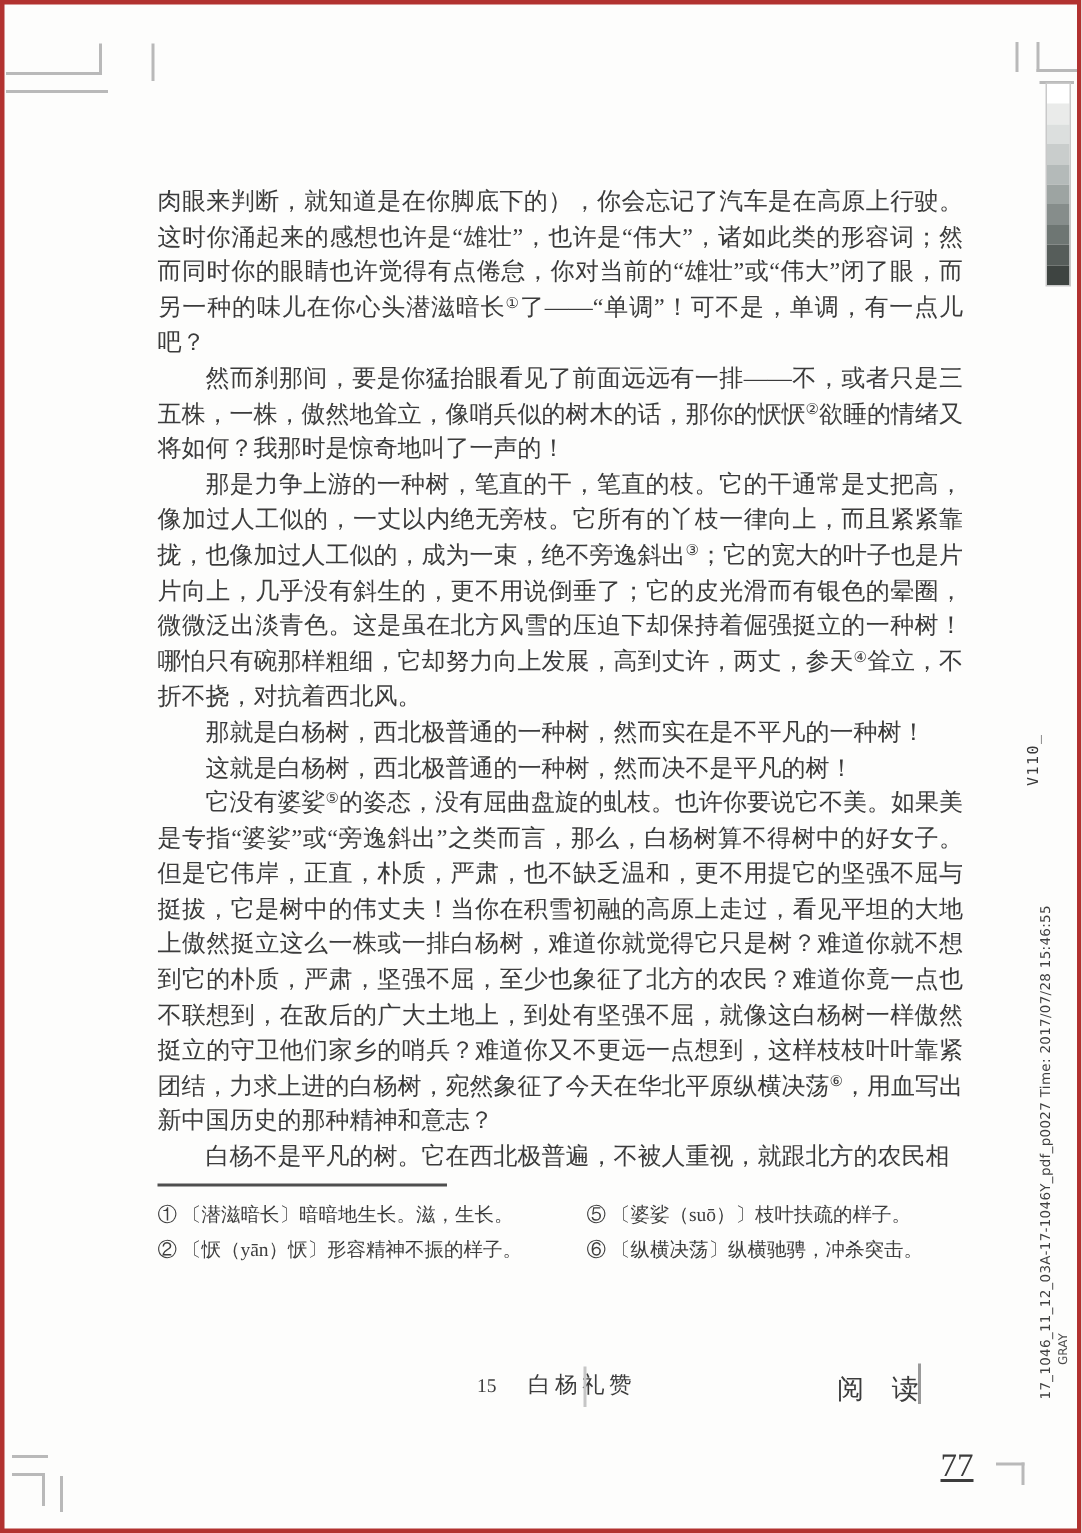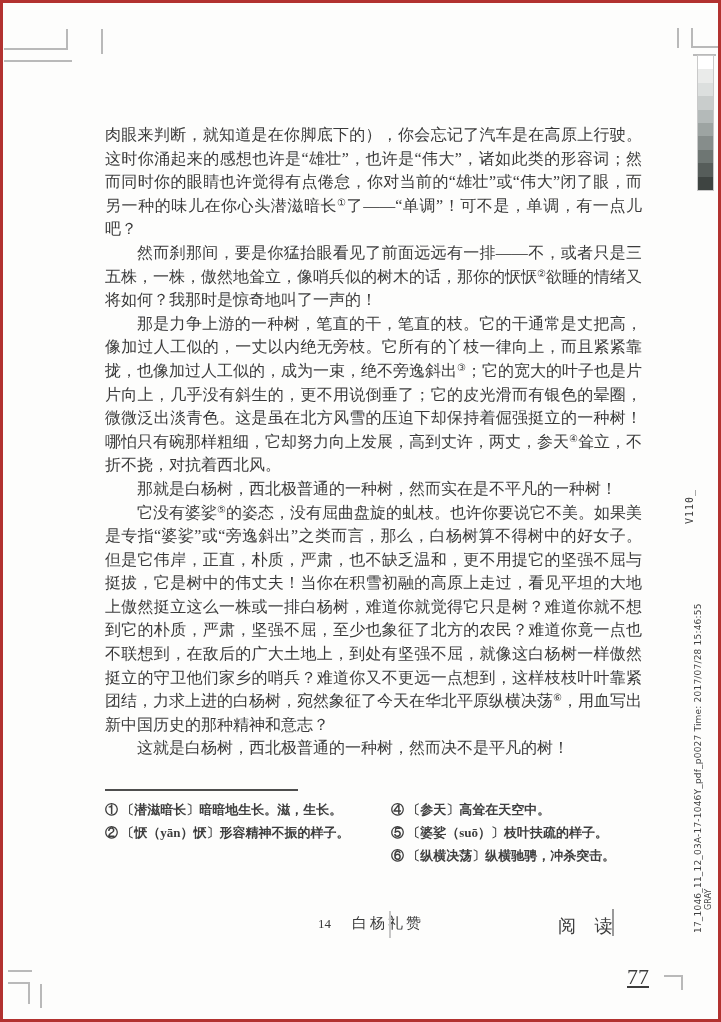--- a/index.html
+++ b/index.html
@@ -23,21 +23,21 @@
   .body-par.no-indent { text-indent:0; }
   sup.fn-ref { font-size:10px; vertical-align:5px; line-height:0; }
 
   .fn-rule { position:absolute; left:105px; top:789px; width:193px; height:2px; background:#4e4e4e; }
   .footnotes {
     position:absolute; left:105px; top:798px; width:540px;
     display:flex; font-size:13px; line-height:23px; color:#3e3e3e;
   }
   .fn-col-left  { width:286px; }
   .fn-col-right { width:254px; }
-  .fn { margin:0; padding-left:1.9em; text-indent:-1.9em; text-align:justify;font-weight:bold; }
+  .fn { margin:0; padding-left:1.9em; text-indent:-1.9em; text-align:justify; }
 
   .footer-layer { position:absolute; inset:0; pointer-events:none; }
   .footer-layer > span { position:absolute; color:#3c3c3c; }
   .lesson-number { left:318px; top:916px; font-size:13px; }
   .lesson-title  { left:352px; top:914px; font-size:15px; letter-spacing:3px; }
   .footer-bar-1  { left:389px; top:911px; width:2px; height:27px; background:#c6c6c6; }
   .section-label { left:558px; top:914px; font-size:18px; letter-spacing:7px; }
   .footer-bar-2  { left:612px; top:909px; width:2px; height:27px; background:#9a9a9a; }
   .page-number   { left:627px; top:964px; font-size:22px; color:#333;text-decoration:underline; }
 
@@ -103,39 +103,39 @@
 
   <div class="rot code-vertical">V110_</div>
   <div class="rot file-info">17_1046_11_12_03A-17-1046Y_pdf_p0027 Time: 2017/07/28 15:46:55</div>
   <div class="rot gray-label">GRAY</div>
 
   <div class="text-block">
     <p class="body-par no-indent">肉眼来判断，就知道是在你脚底下的），你会忘记了汽车是在高原上行驶。这时你涌起来的感想也许是“雄壮”，也许是“伟大”，诸如此类的形容词；然而同时你的眼睛也许觉得有点倦怠，你对当前的“雄壮”或“伟大”闭了眼，而另一种的味儿在你心头潜滋暗长<sup class="fn-ref">①</sup>了——“单调”！可不是，单调，有一点儿吧？</p>
     <p class="body-par">然而刹那间，要是你猛抬眼看见了前面远远有一排——不，或者只是三五株，一株，傲然地耸立，像哨兵似的树木的话，那你的恹恹<sup class="fn-ref">②</sup>欲睡的情绪又将如何？我那时是惊奇地叫了一声的！</p>
     <p class="body-par">那是力争上游的一种树，笔直的干，笔直的枝。它的干通常是丈把高，像加过人工似的，一丈以内绝无旁枝。它所有的丫枝一律向上，而且紧紧靠拢，也像加过人工似的，成为一束，绝不旁逸斜出<sup class="fn-ref">③</sup>；它的宽大的叶子也是片片向上，几乎没有斜生的，更不用说倒垂了；它的皮光滑而有银色的晕圈，微微泛出淡青色。这是虽在北方风雪的压迫下却保持着倔强挺立的一种树！哪怕只有碗那样粗细，它却努力向上发展，高到丈许，两丈，参天<sup class="fn-ref">④</sup>耸立，不折不挠，对抗着西北风。</p>
     <p class="body-par">那就是白杨树，西北极普通的一种树，然而实在是不平凡的一种树！</p>
+    <p class="body-par">这就是白杨树，西北极普通的一种树，然而决不是平凡的树！</p>
     <p class="body-par">它没有婆娑<sup class="fn-ref">⑤</sup>的姿态，没有屈曲盘旋的虬枝。也许你要说它不美。如果美是专指“婆娑”或“旁逸斜出”之类而言，那么，白杨树算不得树中的好女子。但是它伟岸，正直，朴质，严肃，也不缺乏温和，更不用提它的坚强不屈与挺拔，它是树中的伟丈夫！当你在积雪初融的高原上走过，看见平坦的大地上傲然挺立这么一株或一排白杨树，难道你就觉得它只是树？难道你就不想到它的朴质，严肃，坚强不屈，至少也象征了北方的农民？难道你竟一点也不联想到，在敌后的广大土地上，到处有坚强不屈，就像这白杨树一样傲然挺立的守卫他们家乡的哨兵？难道你又不更远一点想到，这样枝枝叶叶靠紧团结，力求上进的白杨树，宛然象征了今天在华北平原纵横决荡<sup class="fn-ref">⑥</sup>，用血写出新中国历史的那种精神和意志？</p>
-    <p class="body-par">这就是白杨树，西北极普通的一种树，然而决不是平凡的树！</p>
+    <p class="body-par">白杨不是平凡的树。它在西北极普遍，不被人重视，就跟北方的农民相</p>
   </div>
 
   <div class="fn-rule"></div>
   <div class="footnotes">
     <div class="fn-col-left">
       <p class="fn">① 〔潜滋暗长〕暗暗地生长。滋，生长。</p>
       <p class="fn">② 〔恹（yān）恹〕形容精神不振的样子。</p>
     </div>
     <div class="fn-col-right">
-      <p class="fn">④ 〔参天〕高耸在天空中。</p>
       <p class="fn">⑤ 〔婆娑（suō）〕枝叶扶疏的样子。</p>
       <p class="fn">⑥ 〔纵横决荡〕纵横驰骋，冲杀突击。</p>
     </div>
   </div>
 
   <div class="footer-layer">
-    <span class="lesson-number">14</span>
+    <span class="lesson-number">15</span>
     <span class="lesson-title">白杨礼赞</span>
     <span class="footer-bar-1"></span>
     <span class="section-label">阅 读</span>
     <span class="footer-bar-2"></span>
     <span class="page-number">77</span>
   </div>
 
   <div class="watermark">头条 @王七橘同学</div>
 
 </div>

